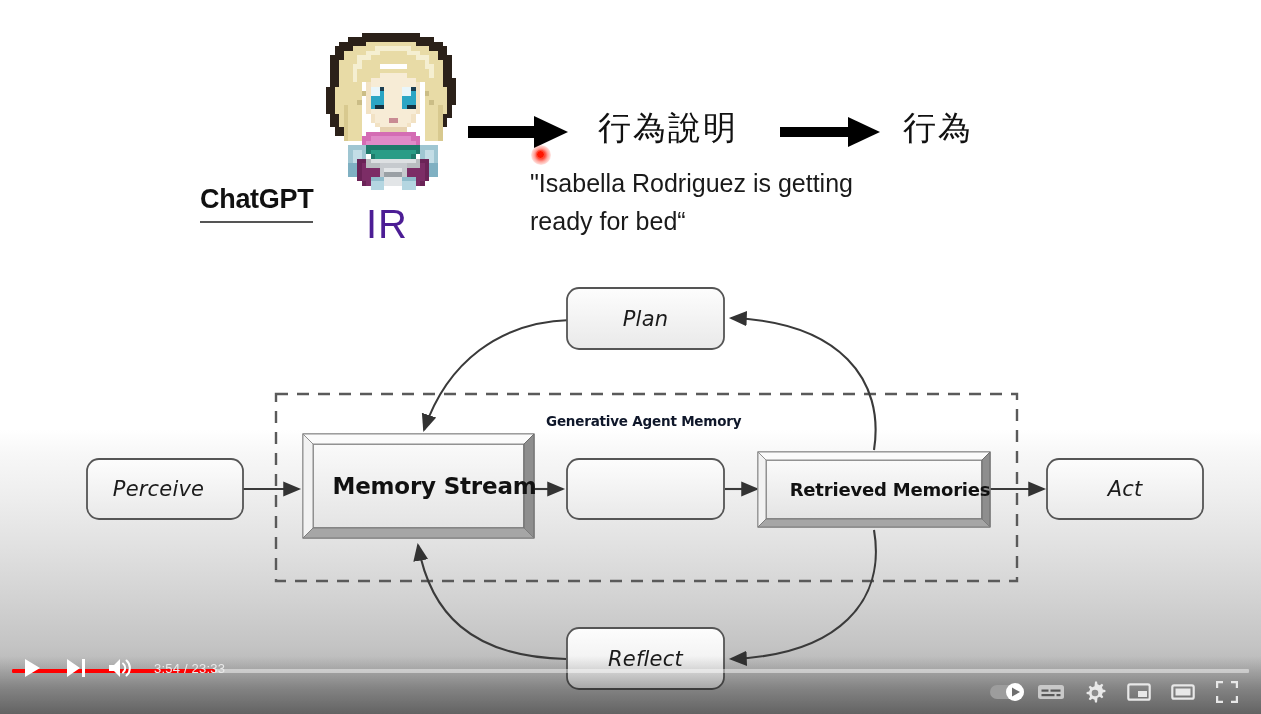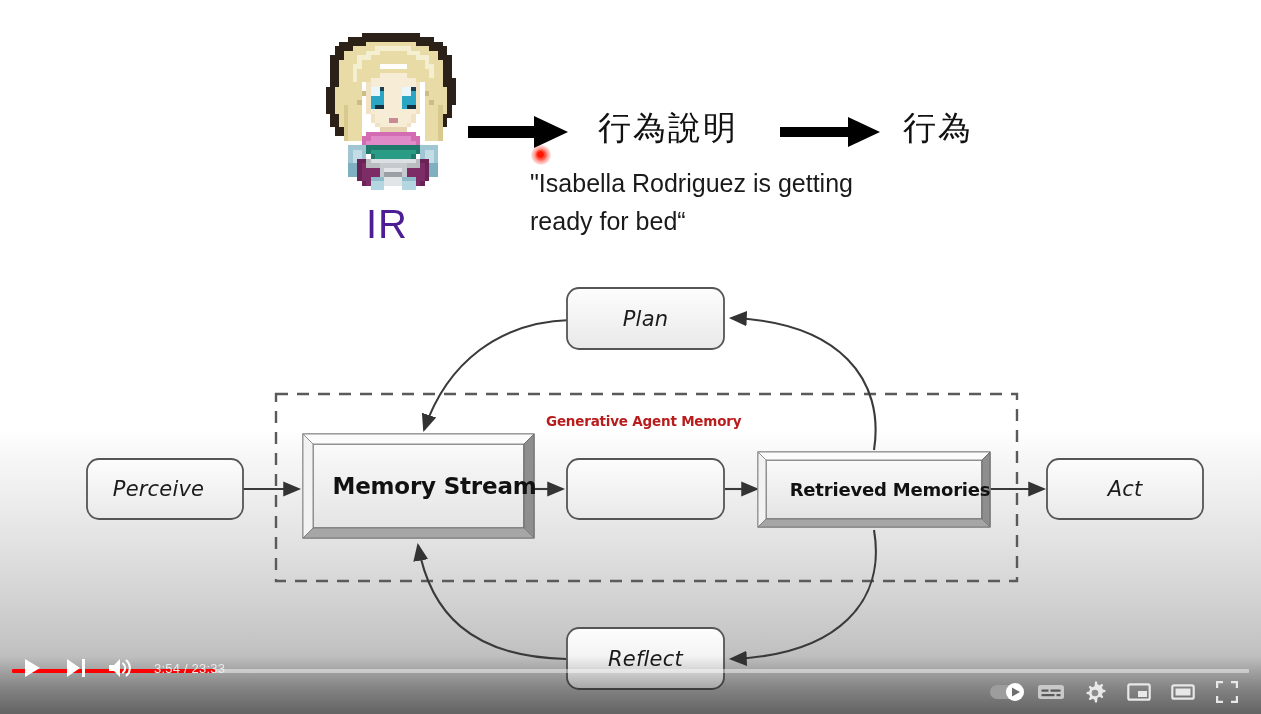--- a/index.html
+++ b/index.html
@@ -130,21 +130,21 @@
     color: #111;
     letter-spacing: -0.2px;
     margin-left: 16px;
   }
   #gam-caption {
     position: absolute;
     left: 546px; top: 413px;
     font-family: "DejaVu Sans", sans-serif;
     font-weight: bold;
     font-size: 13.5px;
-    color: #b91c1c;
+    color: #0f172a;
     letter-spacing: -0.2px;
   }
   
   #player-chrome {
     position: absolute;
     left: 0; bottom: 0;
     width: 1261px; height: 58px;
     background: linear-gradient(to bottom,
        rgba(0,0,0,0.0) 0%, rgba(0,0,0,0.10) 22%,
        rgba(0,0,0,0.28) 55%, rgba(0,0,0,0.45) 100%);
@@ -253,20 +253,21 @@
         <path d="M14 31h4v4h-4z" fill="#e2e5e7"></path>
         <rect x="14" y="32" width="4" height="1" fill="#9aa0a5"></rect>
 
         <rect x="11" y="33" width="3" height="3" fill="#8fbccb"></rect>
         <rect x="18" y="33" width="3" height="3" fill="#8fbccb"></rect>
         <rect x="11" y="34" width="3" height="2" fill="#b4d6e1"></rect>
         <rect x="18" y="34" width="3" height="2" fill="#b4d6e1"></rect>
       </svg>
     </div>
 
+    <div id="chatgpt-label">ChatGPT</div>
     <div id="ir-label">IR</div>
 
     <div class="big-arrow" id="arrow1">
       <svg width="102" height="40" viewBox="0 0 102 40" xmlns="http://www.w3.org/2000/svg">
         <rect x="0" y="14" width="72" height="12" fill="#000"></rect>
         <path d="M66 4 L100 20 L66 36 Z" fill="#000"></path>
       </svg>
     </div>
 
     <div class="big-arrow" id="arrow2">

